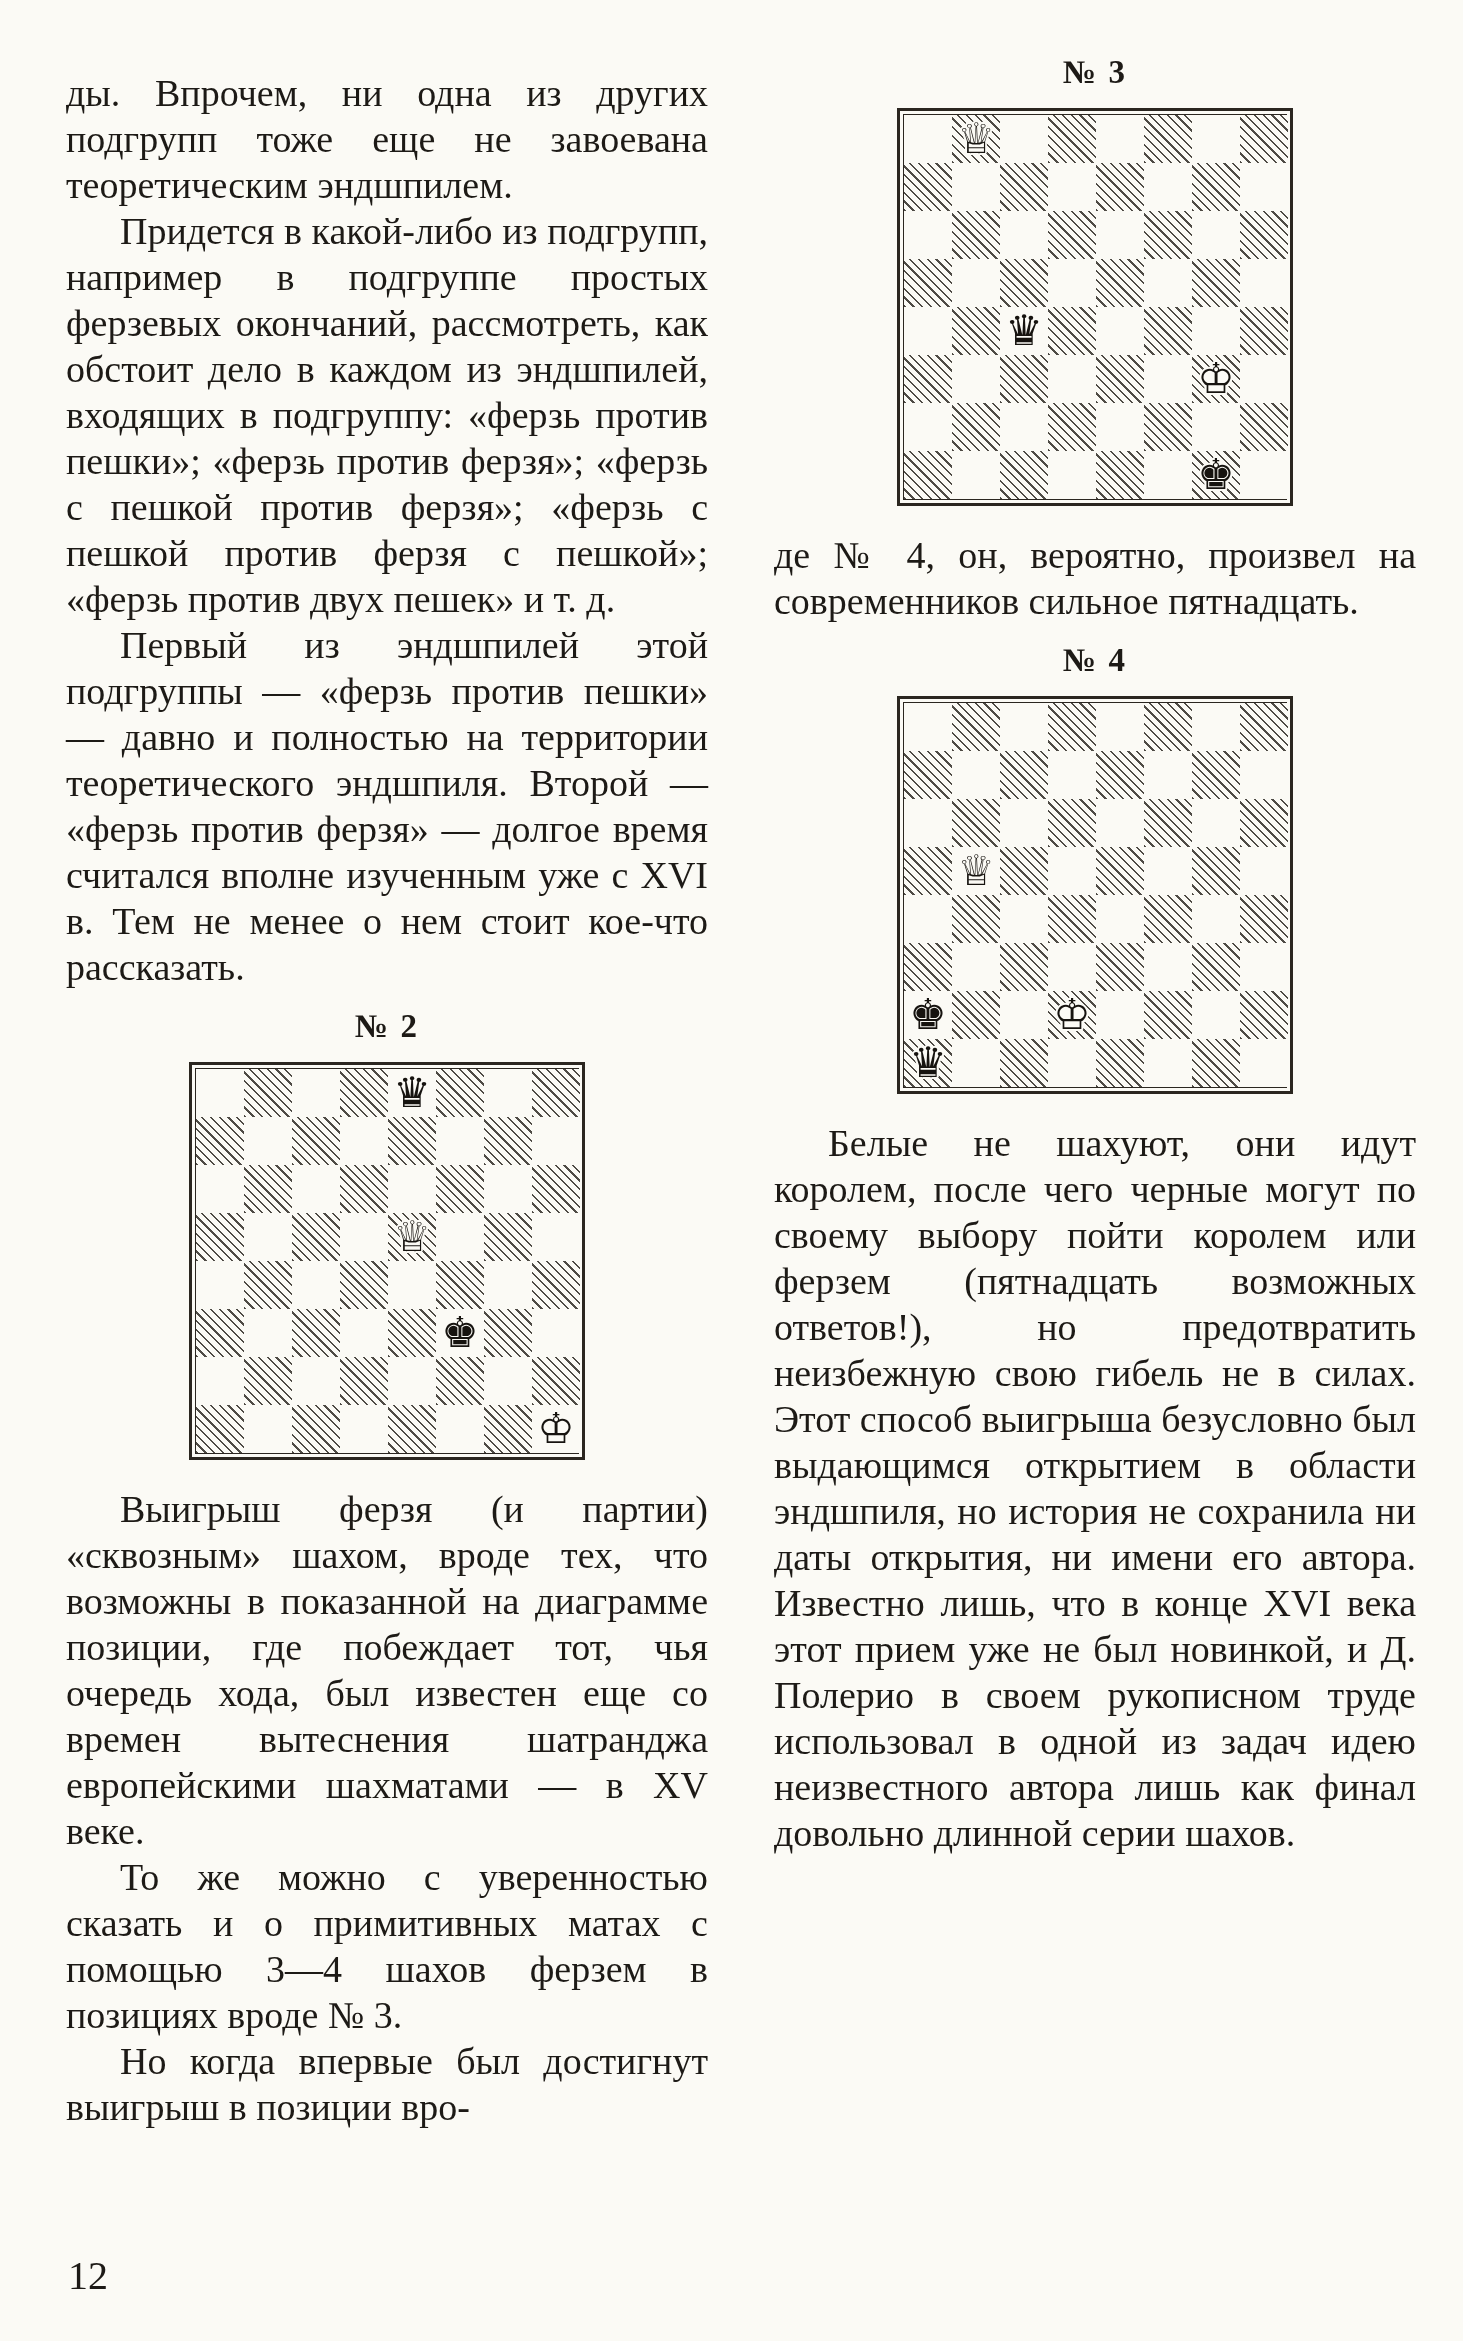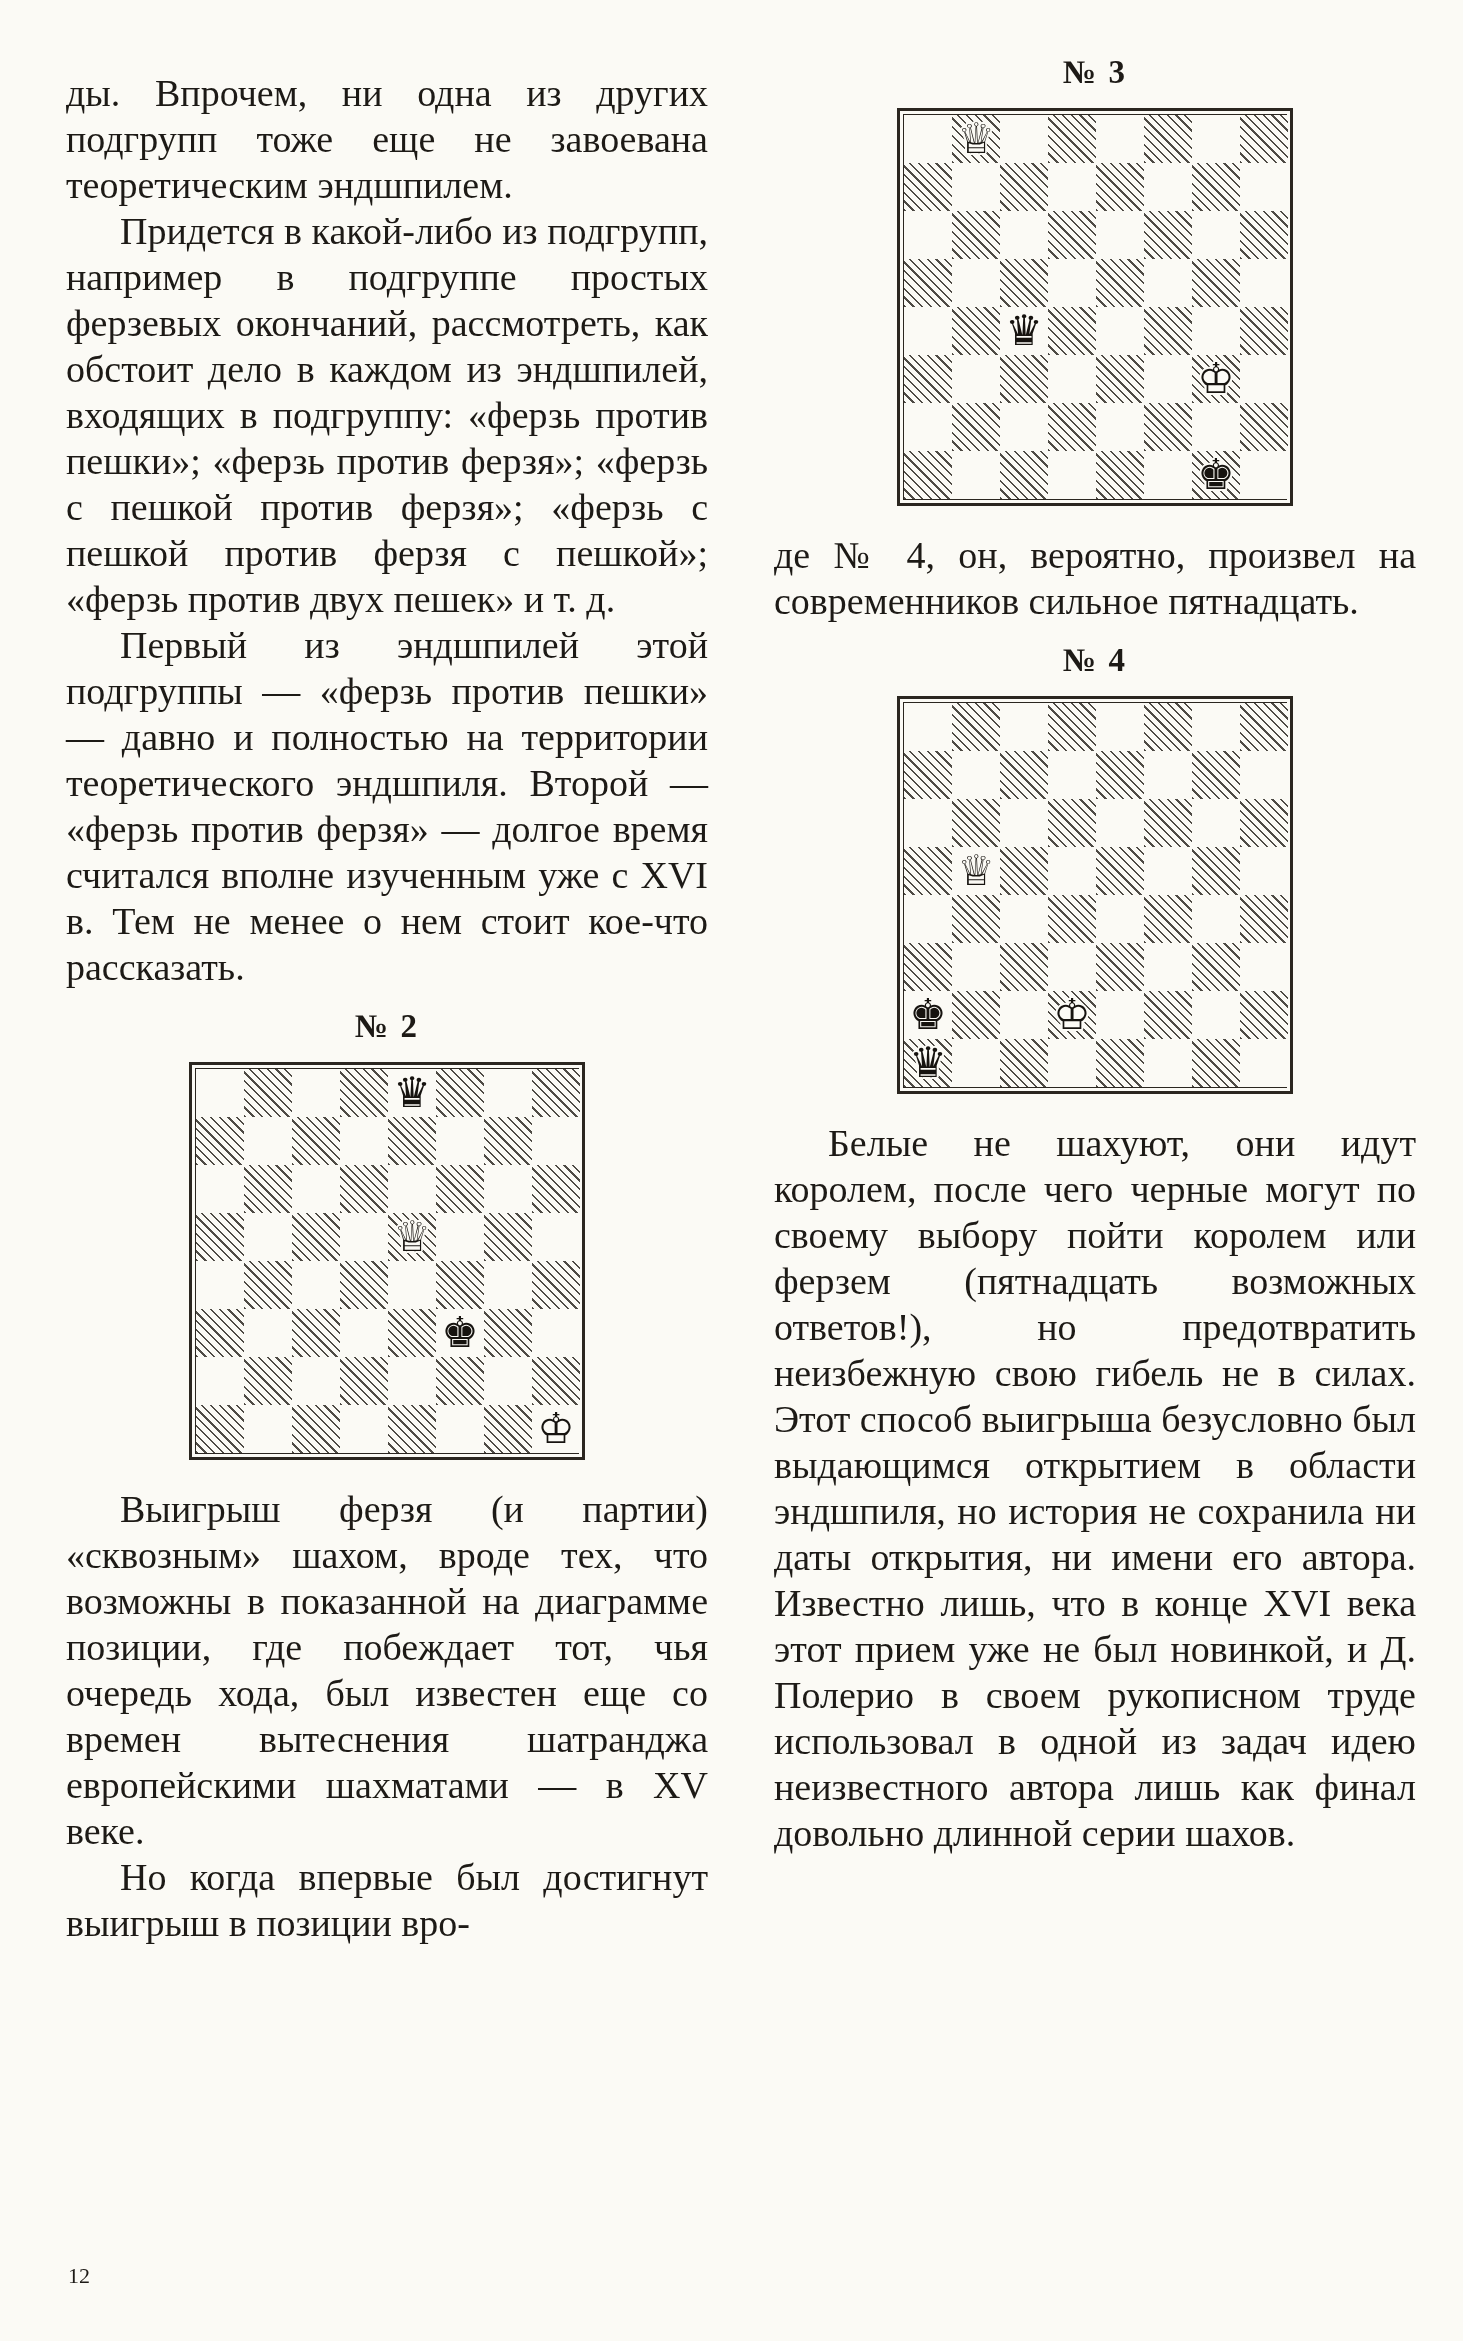--- a/index.html
+++ b/index.html
@@ -91,21 +91,21 @@
       1.5px 1.5px 0 #fbfaf5, -1.5px 1.5px 0 #fbfaf5,
       1.5px -1.5px 0 #fbfaf5, -1.5px -1.5px 0 #fbfaf5,
       0 0 3px #fbfaf5;
   }
   .pmain { color: #16130f; }
 
   .page-number {
     position: absolute;
     left: 68px;
     top: 2256px;
-    font-size: 22px;
+    font-size: 40px;
     line-height: 40px;
   }
 </style>
 </head>
 <body>
 
 <div class="page">
 
   <div class="col col-left">
     <p class="para noindent">ды. Впрочем, ни одна из других подгрупп тоже еще не завоевана теоретическим эндшпилем.</p>
@@ -198,20 +198,21 @@
               <span class="piece">
                 <span class="pfill">♚</span>
                 <span class="pmain">♔</span>
               </span>
             </div>
           </div>
       </div>
     </div>
 
     <p class="para">Выигрыш ферзя (и партии) «сквозным» шахом, вроде тех, что возможны в показанной на диаграмме позиции, где побеждает тот, чья очередь хода, был известен еще со времен вытеснения шатранджа европейскими шахматами — в XV веке.</p>
+    <p class="para">То же можно с уверенностью сказать и о примитивных матах с помощью 3—4 шахов ферзем в позициях вроде № 3.</p>
     <p class="para">Но когда впервые был достигнут выигрыш в позиции вро-</p>
   </div>
 
   <div class="col col-right">
     <div class="diagram">
       <div class="diagram-title">№ 3</div>
       <div class="board-frame">
         <div class="board">
             <div class="sq light"></div>
             <div class="sq dark">

